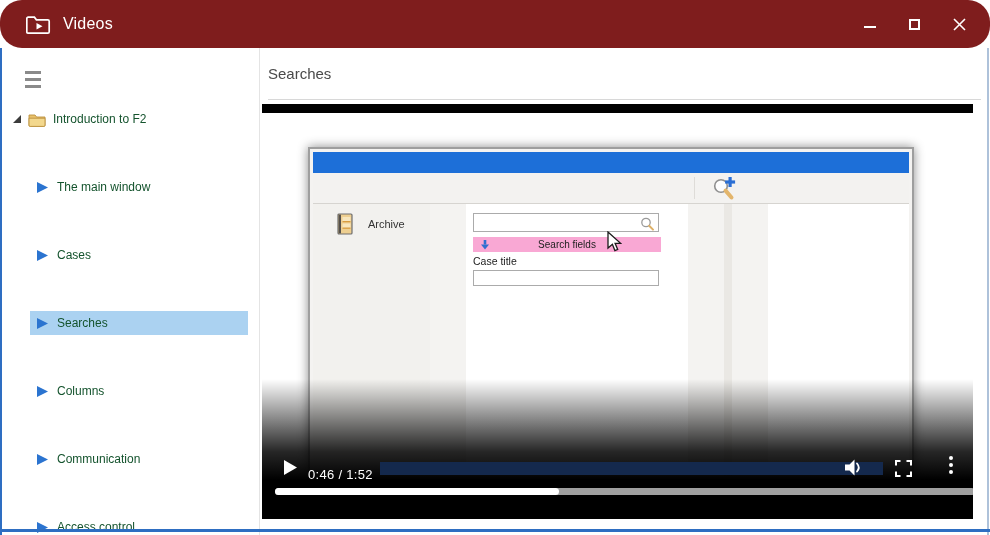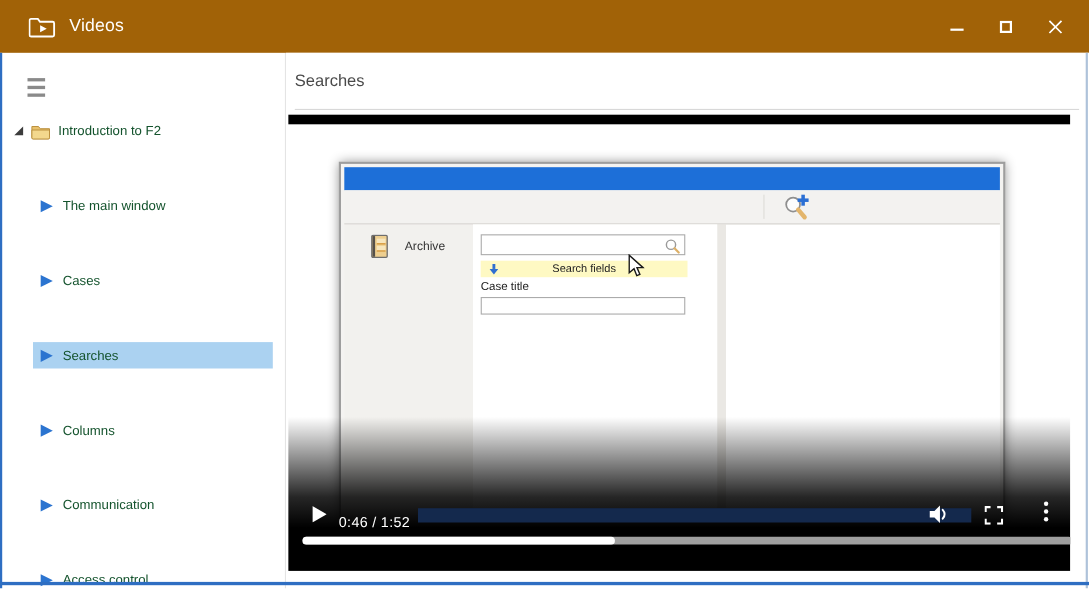--- a/index.html
+++ b/index.html
@@ -6,21 +6,21 @@
   html,body { width:990px; height:535px; background:#fff; font-family:"Liberation Sans", sans-serif; overflow:hidden; }
 
   .app { position:relative; width:990px; height:535px; background:#fff; }
 
   
   .edge-left  { position:absolute; left:0; top:48px; bottom:0; width:2px; background:#2e6ec2; }
   .edge-right { position:absolute; right:1px; top:48px; bottom:0; width:2px; background:#aec2da; }
   .edge-bottom{ position:absolute; left:0; right:0; bottom:3px; height:3px; background:#2e6ec2; }
 
   
-  .titlebar { position:relative; height:48px; background:#a16207; display:flex; align-items:center; }
+  .titlebar { position:relative; height:48px; background:#7f1d1d; display:flex; align-items:center;border-radius:22px; }
   .app-icon { margin-left:26px; display:flex; }
   .app-title { color:#fff; font-size:16px; margin-left:12px; letter-spacing:0.2px; }
   .win-controls { position:absolute; right:8px; top:0; height:48px; display:flex; align-items:center; }
   .win-btn { width:45px; height:48px; display:flex; align-items:center; justify-content:center; cursor:default; }
   .glyph-min { width:12px; height:2px; background:#fff; margin-top:6px; }
   .glyph-max { width:11px; height:11px; border:2px solid #fff; }
 
   
   .body { display:flex; height:487px; }
   .sidebar { width:260px; border-right:1px solid #e4e4e4; padding-top:23px; background:#fff; }
@@ -44,28 +44,28 @@
   .lb-top { position:absolute; left:0; top:0; right:0; height:9px; background:#000; }
 
   
   .f2-window { position:absolute; left:46px; top:43px; width:606px; height:334px;
                background:#f4f3f1; border:2px solid #9e9e9e; padding:3px;
                box-shadow:0 0 10px rgba(0,0,0,0.45); }
   .f2-titlebar { height:21px; background:#1d6fd8; }
   .f2-ribbon { position:relative; height:31px; background:#f3f2f0; border-bottom:1px solid #d6d4d0; }
   .ribbon-sep { position:absolute; left:381px; top:4px; bottom:4px; width:1px; background:#dedcd8; }
   .searchplus { position:absolute; left:398px; top:3px; }
-  .f2-body { display:flex; height:272px; }
+  .f2-body { display:flex; height:272px;gap:36px; }
   .f2-left { width:117px; background:#f2f1ee; padding-top:9px; }
   .archive-row { display:flex; align-items:flex-start; padding-left:24px; }
   .archive-lbl { font-size:11px; color:#333; margin-left:14px; margin-top:5px; }
   .f2-mid { width:222px; background:#fff; position:relative; padding:9px 0 0 7px; }
   .f2-searchbox { position:relative; width:186px; height:19px; border:1px solid #ababab; background:#fff; }
   .f2-searchbox svg { position:absolute; right:3px; top:3px; }
-  .f2-sfbar { position:relative; margin-top:5px; width:188px; height:15px; background:#fef9c3;
+  .f2-sfbar { position:relative; margin-top:5px; width:188px; height:15px; background:#f9a8d4;
               text-align:center; font-size:10px; color:#222; line-height:15px; }
   .f2-sfbar svg { position:absolute; left:8px; top:3px; }
   .f2-caselabel { margin-top:3px; font-size:10.5px; color:#222; }
   .f2-input2 { margin-top:3px; width:186px; height:16px; border:1px solid #ababab; background:#fff; }
   .cursor { position:absolute; left:141px; top:27px; }
   .f2-gap { width:8px; background:#eae8e4; }
   .f2-right { flex:1; background:#fff; }
 
   
   .fade { position:absolute; left:0; right:0; bottom:0; height:140px;

